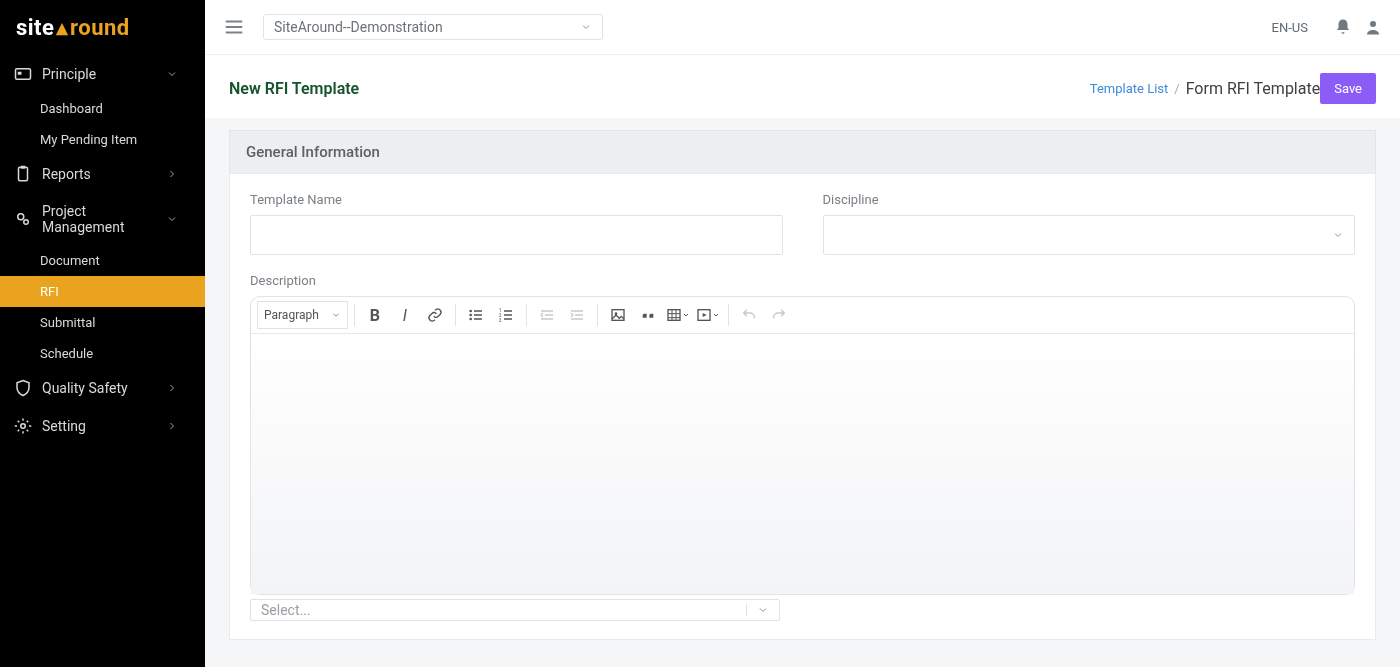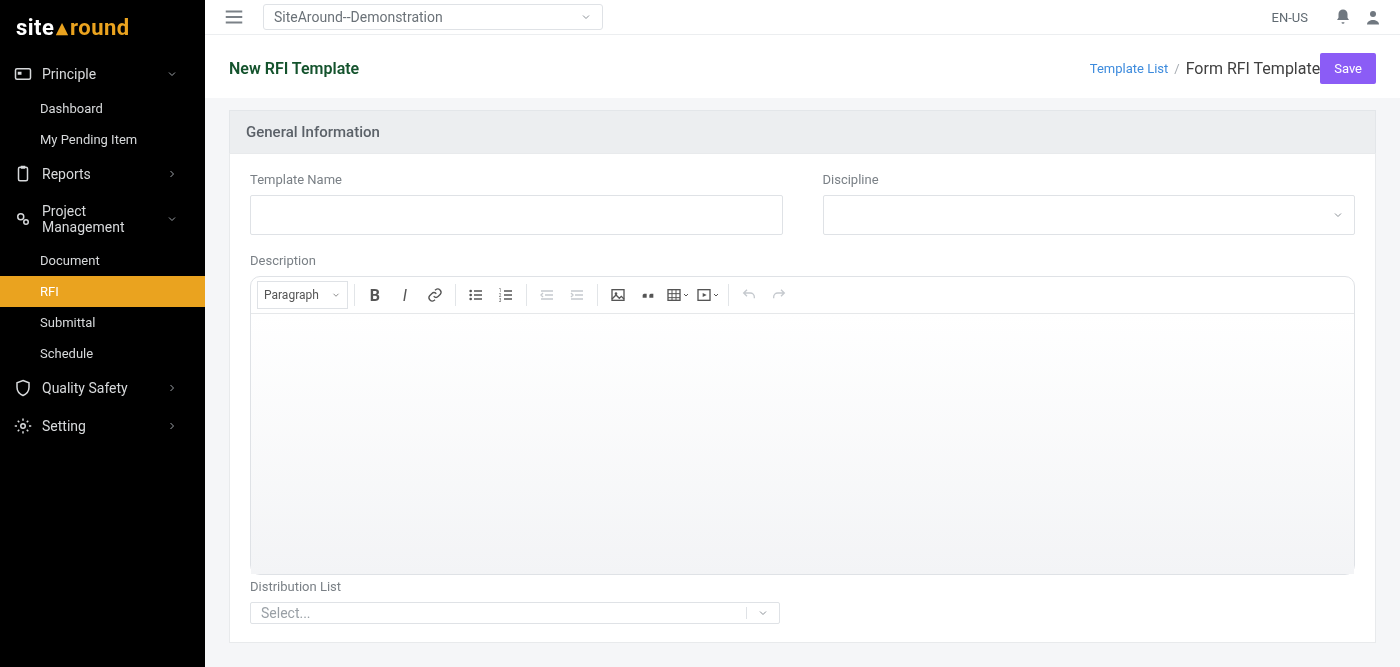--- a/index.html
+++ b/index.html
@@ -263,21 +263,20 @@
                 <svg width="16" height="16" viewBox="0 0 24 24">
                   <path d="M15 14l5-5-5-5M20 9H10a6 6 0 00-6 6v2" fill="none" stroke="#c5c9ce" stroke-width="2"></path>
                 </svg>
               </div>
           </div>
           <div class="editor-body"></div>
         </div>
       </div>
 
       <div class="field dist-select">
-        <span class="label">Distribution List</span>
         <div class="select" style="height:22px">
           <span class="ph">Select...</span>
           <span style="border-left:1px solid #dfe2e6;padding-left:10px;display:flex;align-items:center">
             <svg width="12" height="12" viewBox="0 0 24 24">
                 <path d="M6 9l6 6 6-6" fill="none" stroke="#8b9197" stroke-width="2"></path>
               </svg>
           </span>
         </div>
       </div>
     </div>

